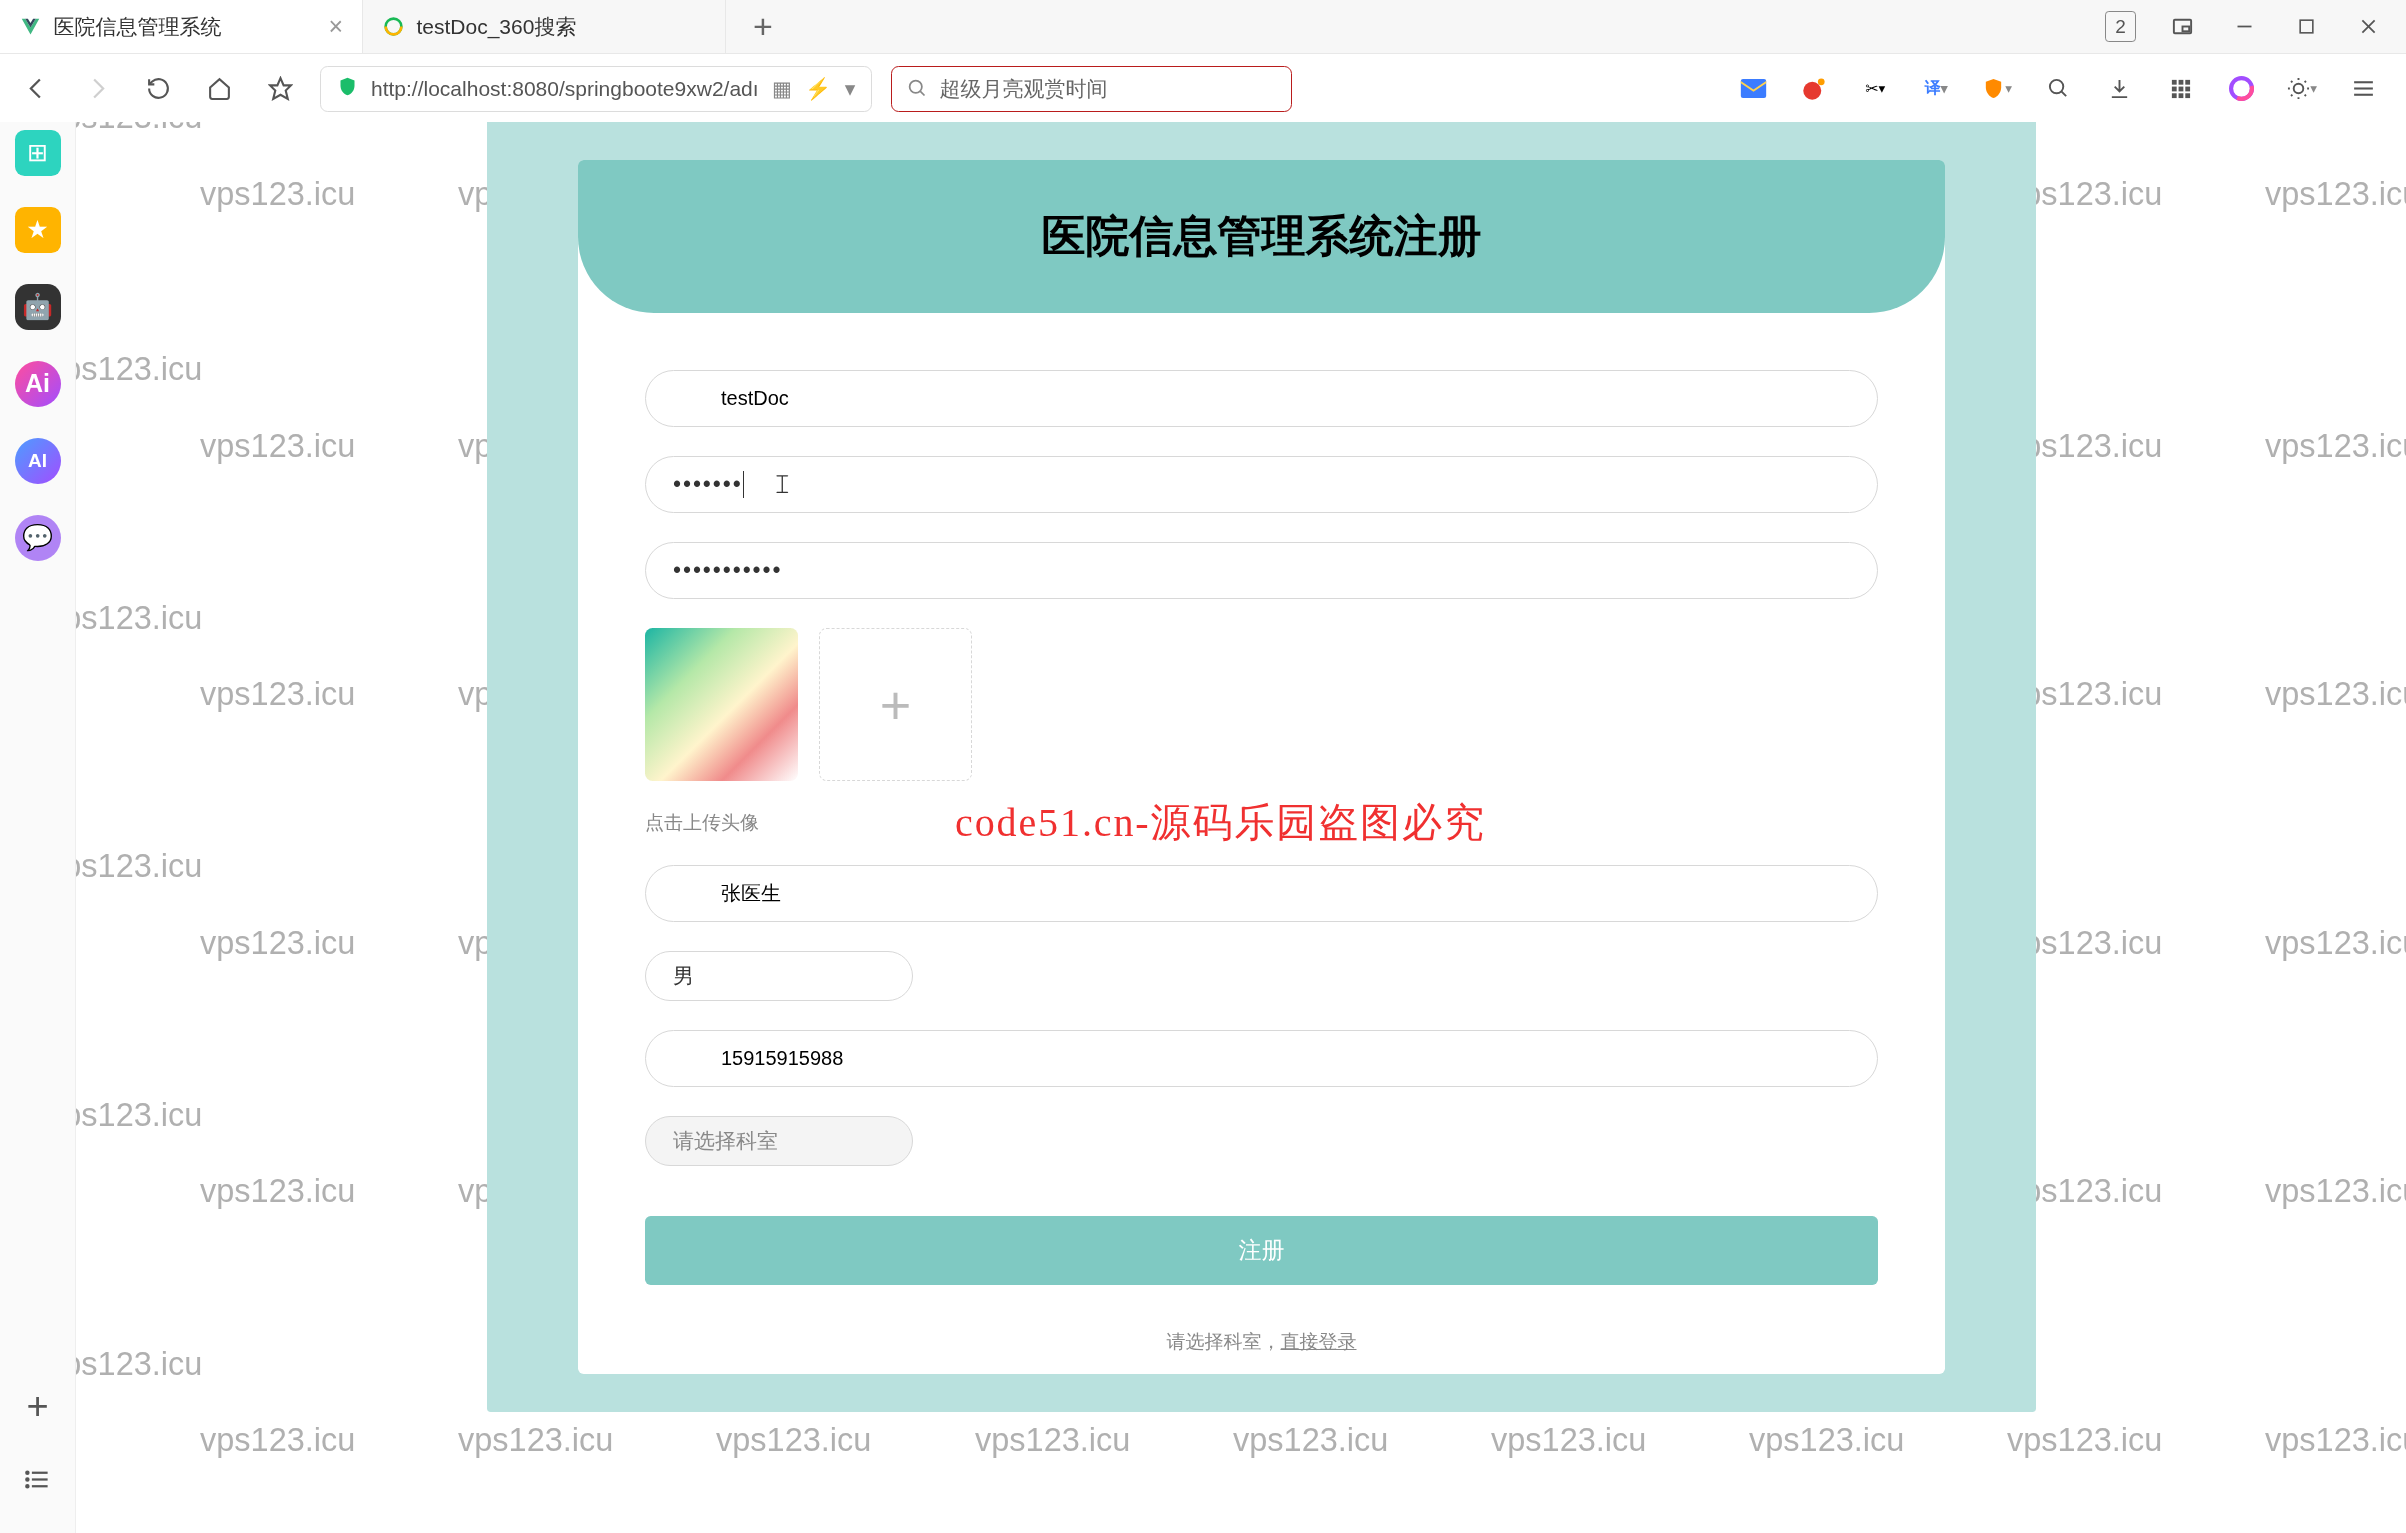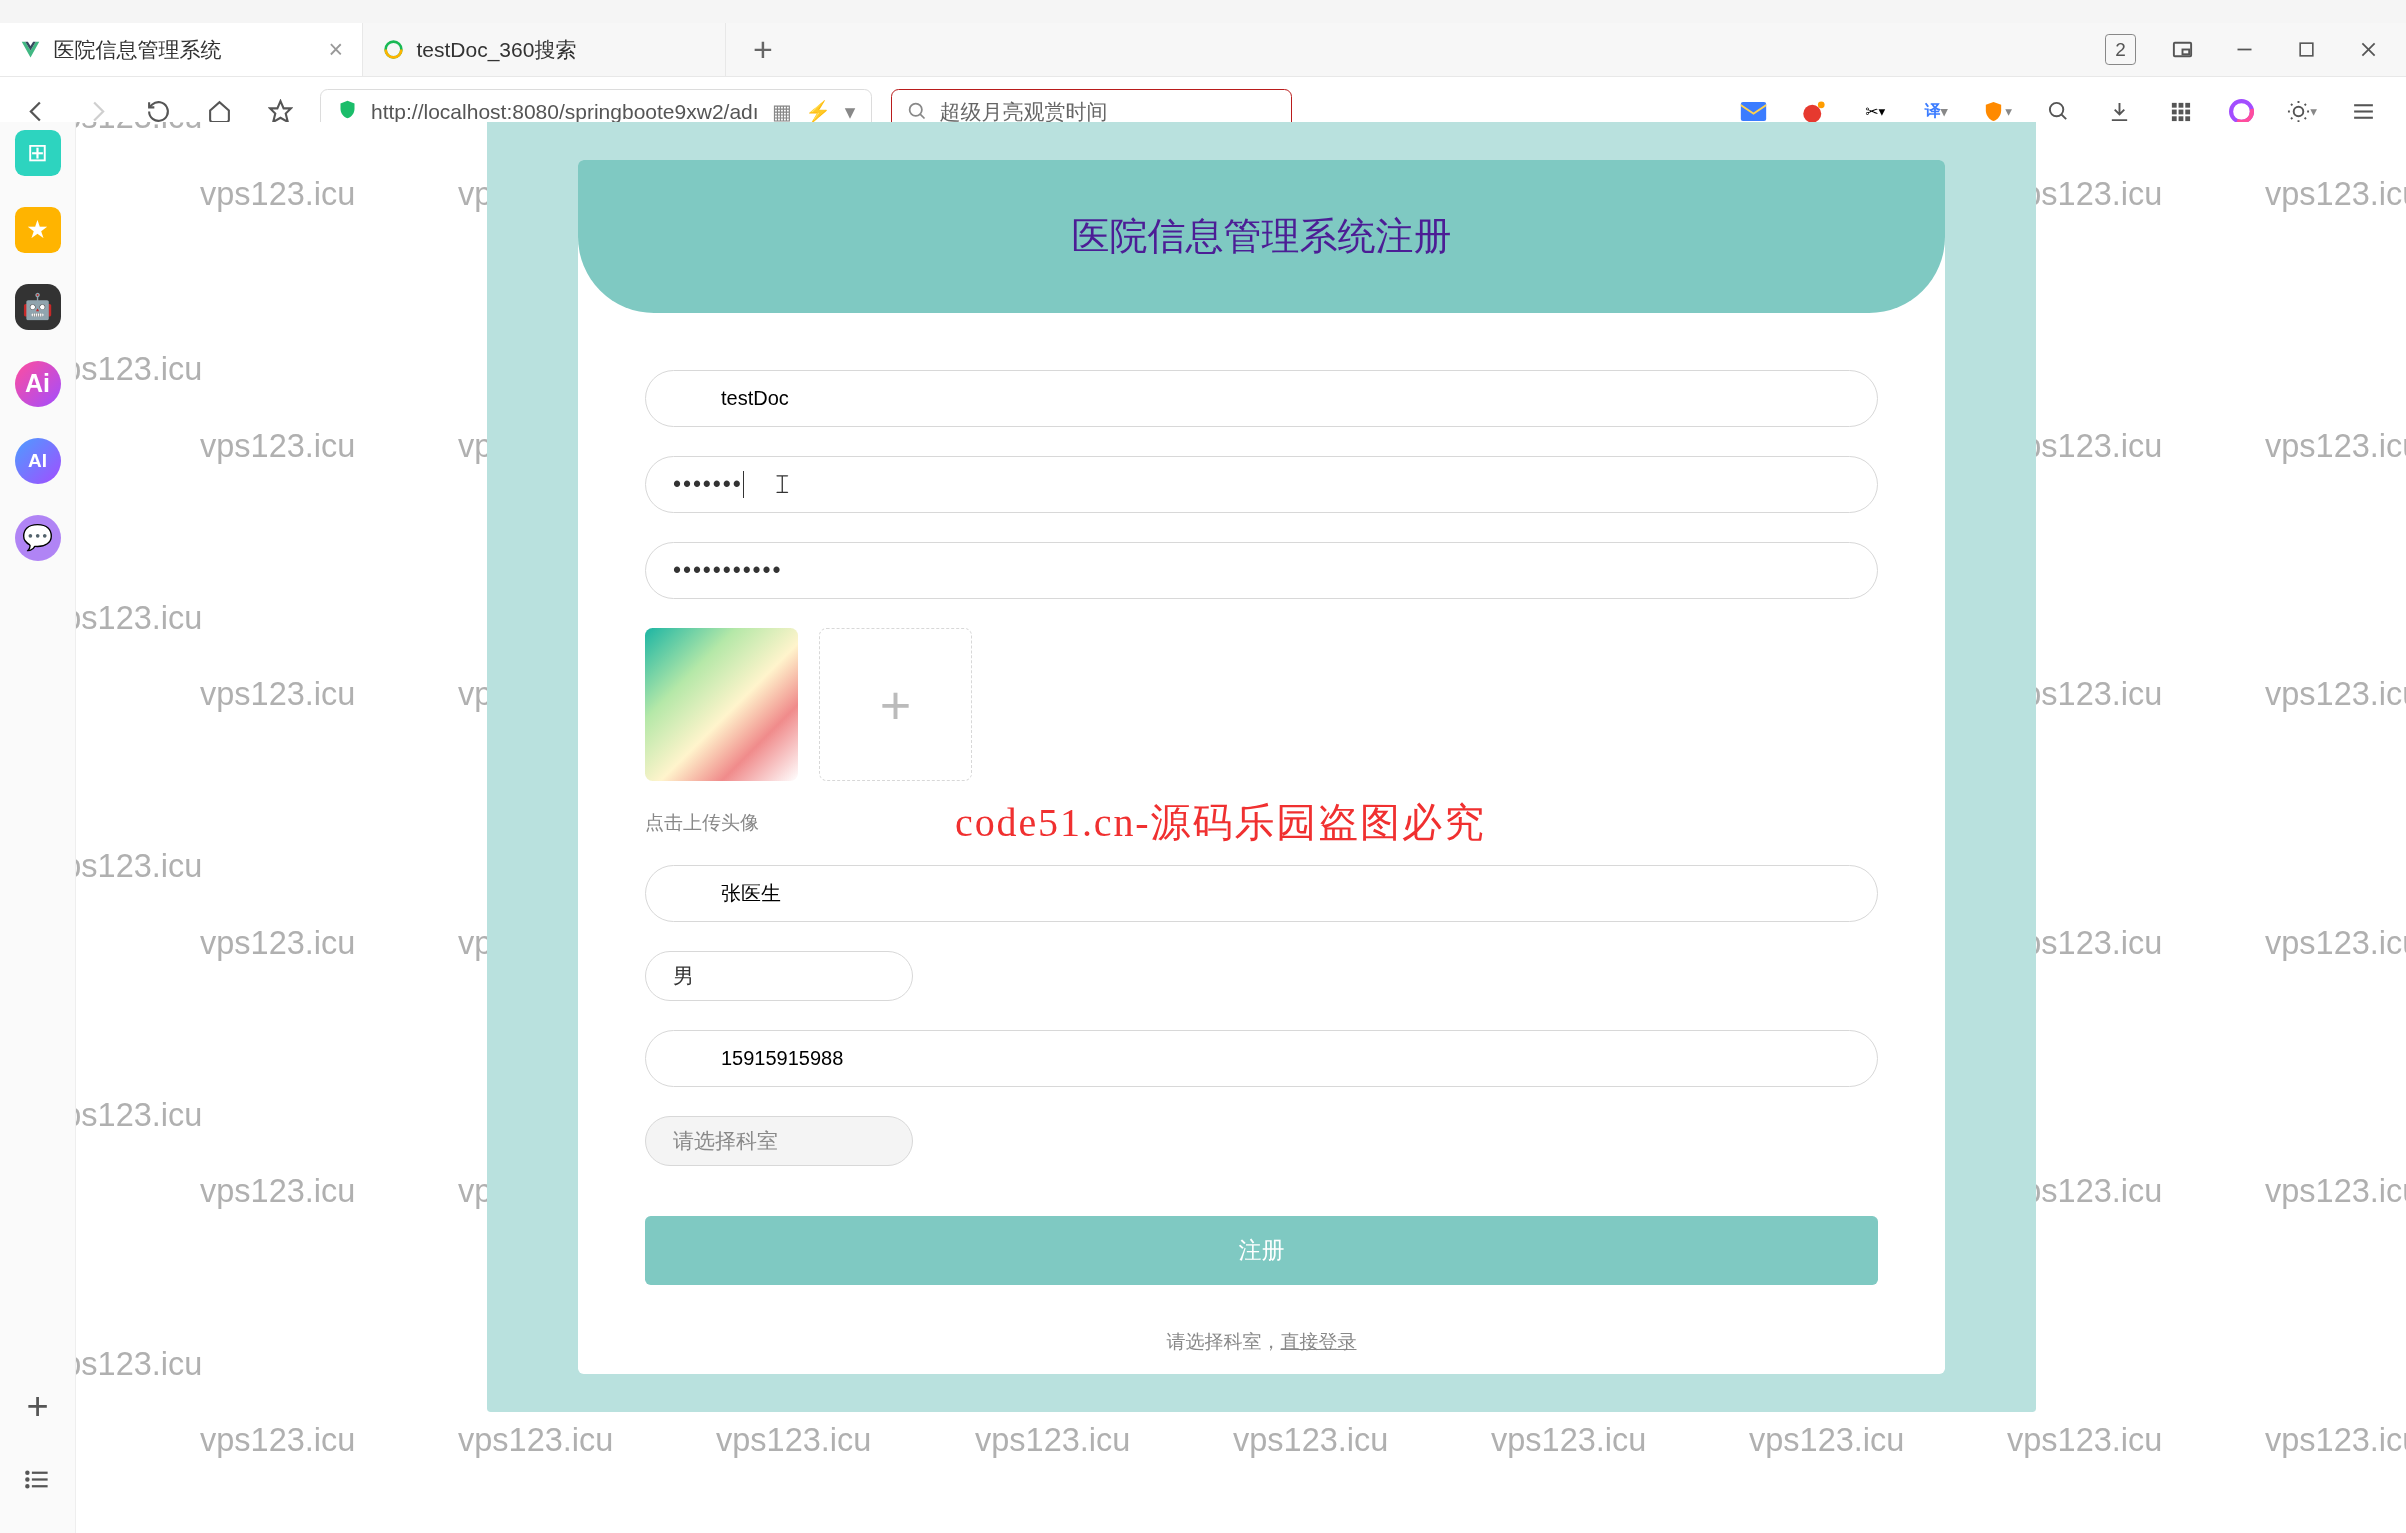--- a/index.html
+++ b/index.html
@@ -9,21 +9,20 @@
   width: 2407px;
   height: 1533px;
   overflow: hidden;
   position: relative;
 }
 
 
 .browser-chrome {
   background: #22c55e;
   border-bottom: 1px solid #e0e0e0;
-  margin-top: 23px;
 }
 .tab-bar {
   display: flex;
   align-items: center;
   height: 54px;
   background: #f7f7f7;
   border-bottom: 1px solid #e8e8e8;
 }
 .tab {
   display: flex;
@@ -145,23 +144,23 @@
 }
 .panel-header {
   background: #7fc9c2;
   height: 153px;
   border-radius: 5.7px 5.7px 76px 76px;
   display: flex;
   align-items: center;
   justify-content: center;
 }
 .panel-title {
-  font-size: 38px;
-  font-weight: 400;
-  color: #4c1d95;
+  font-size: 44px;
+  font-weight: 700;
+  color: #000000;
 }
 .form { padding: 57px 67px 0; display: flex; flex-direction: column; gap: 29px; }
 .field {
   width: 100%;
   height: 57px;
   border: 1px solid #d8d8d8;
   border-radius: 29px;
   padding: 0 27px;
   font-size: 23px;
   color: #333;

